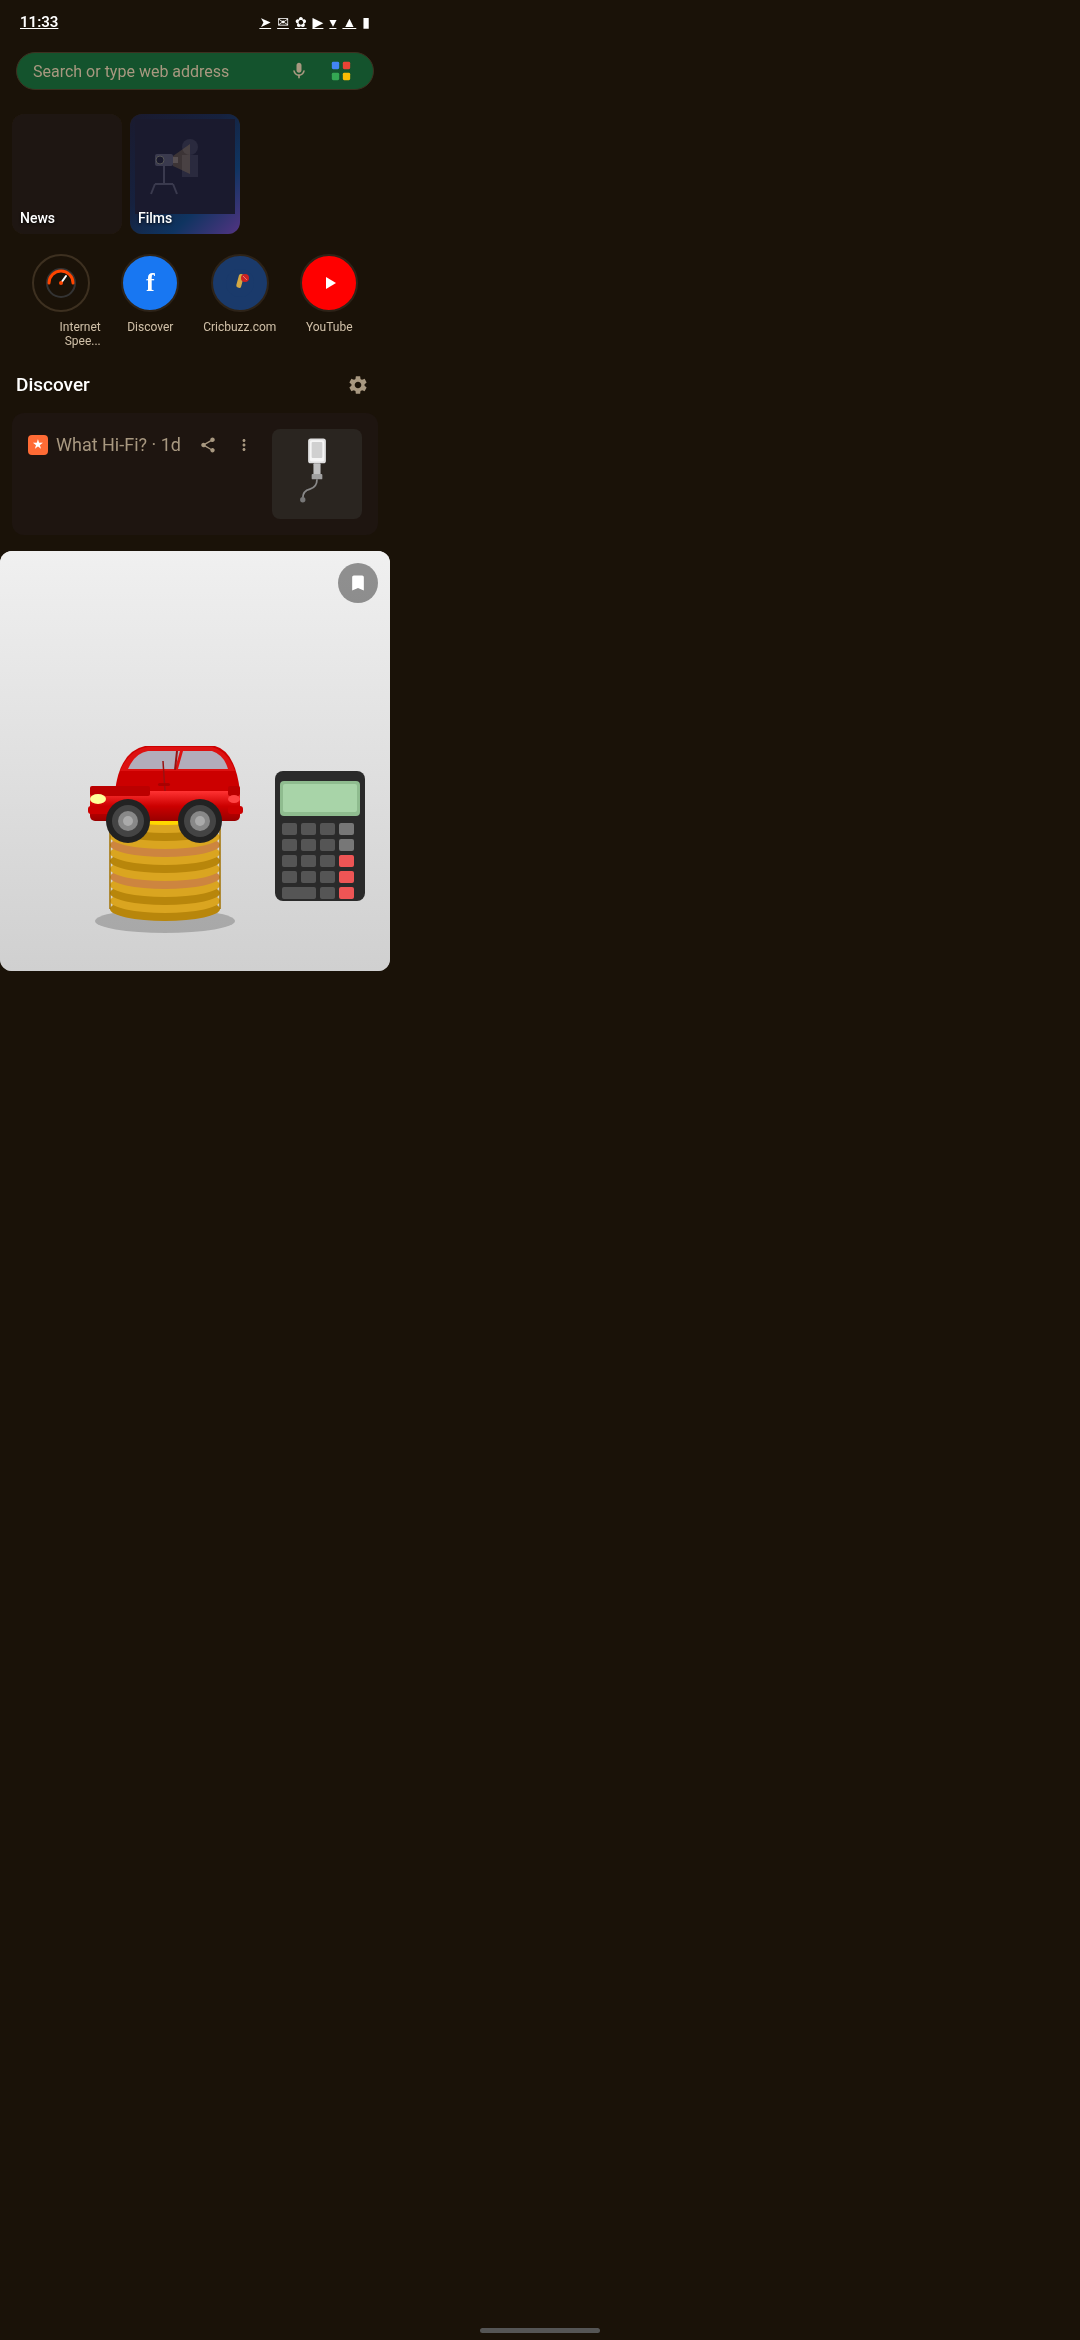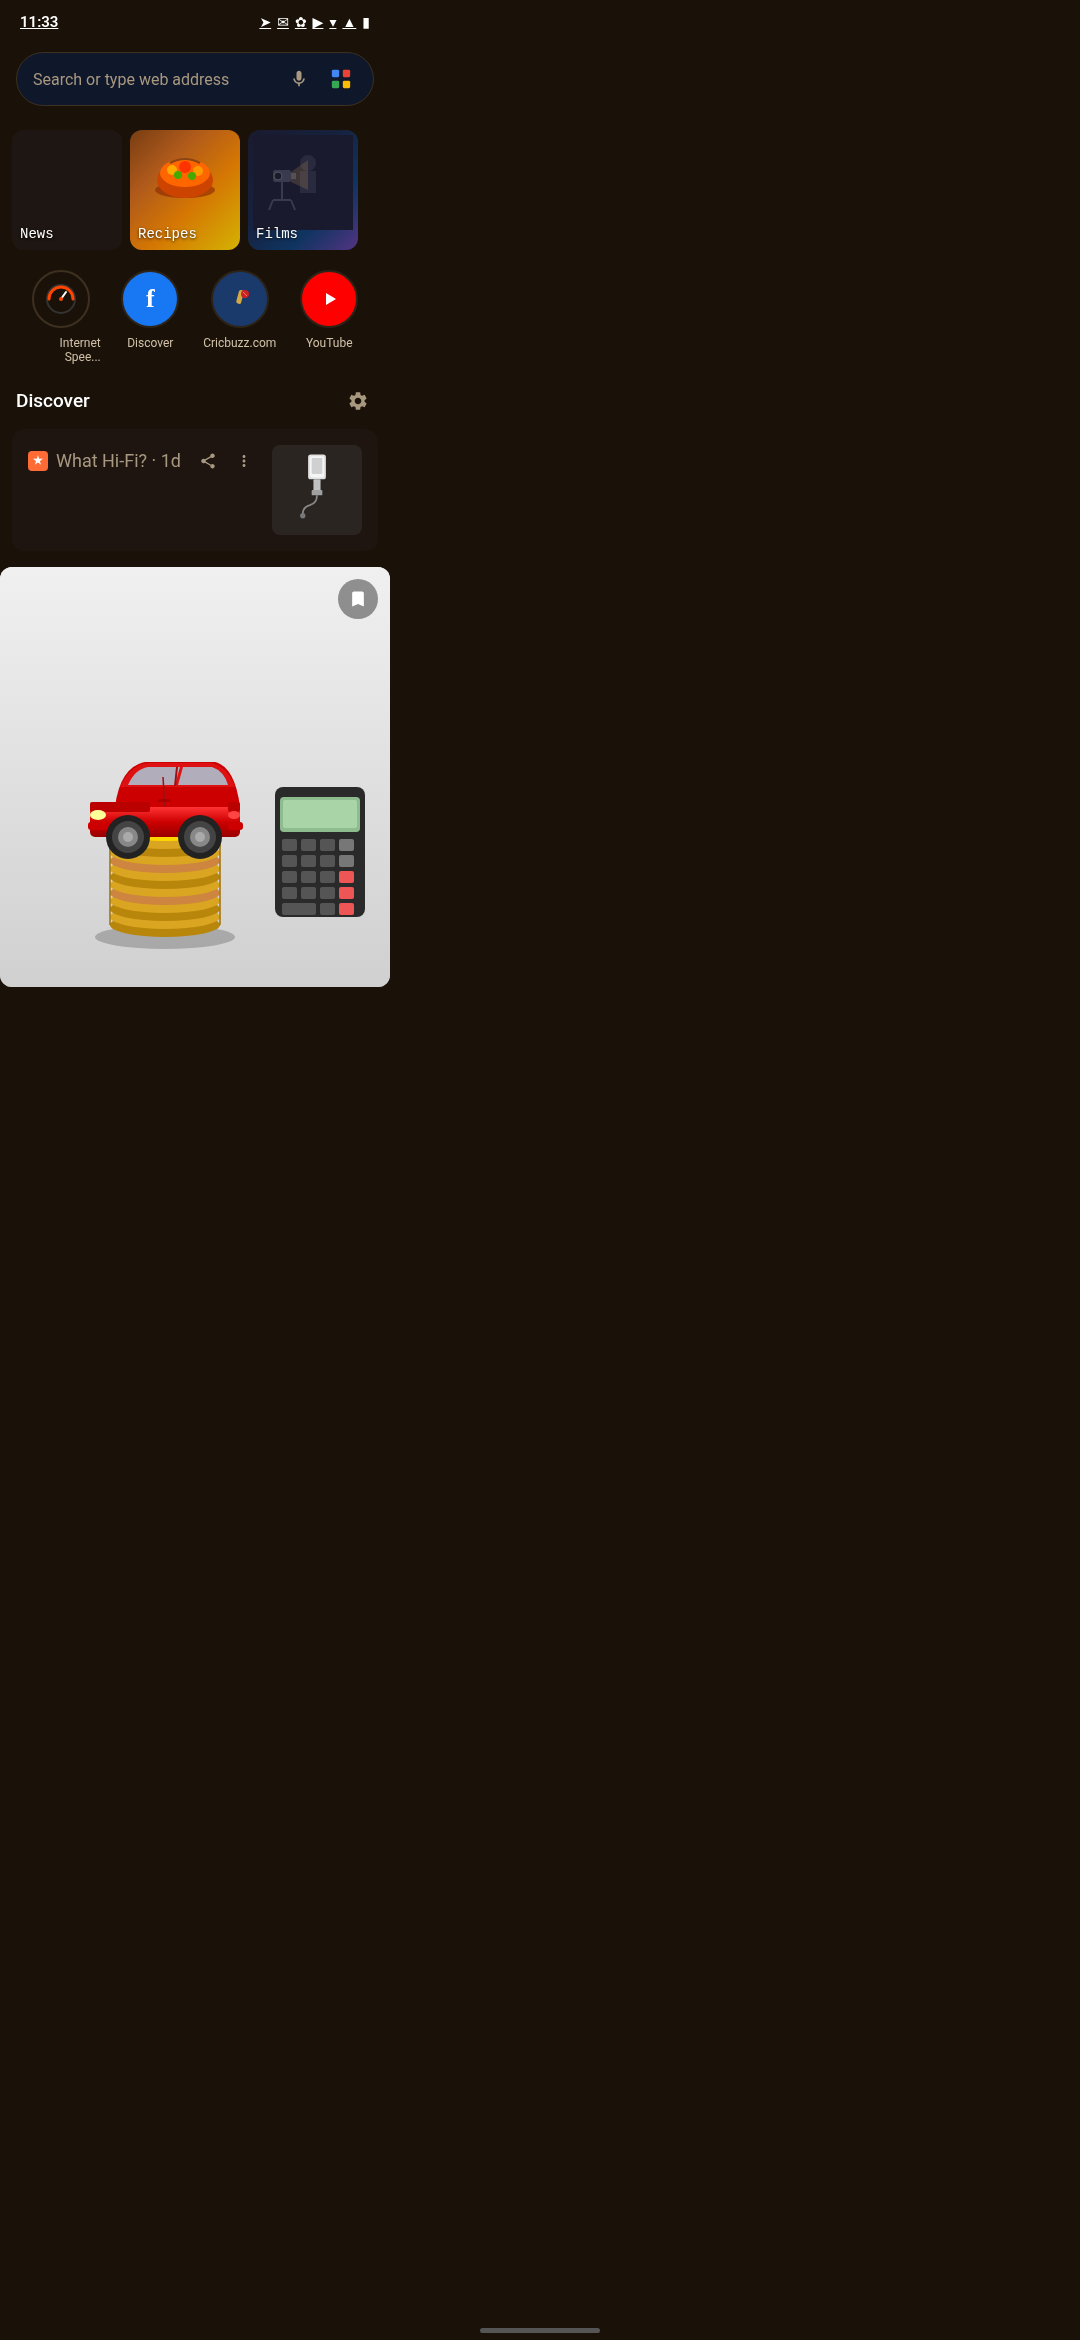--- a/index.html
+++ b/index.html
@@ -38,25 +38,25 @@
     }
 
     .status-icon {
       color: #fff;
       font-size: 14px;
     }
 
     
     .search-bar {
       margin: 12px 16px;
-      background: #0f172a;
+      background: #14532d;
       border-radius: 30px;
       display: flex;
       align-items: center;
-      padding: 10px 16px;
+      padding: 2px 16px;
       gap: 10px;
       border: 1px solid #3d3020;
     }
 
     .search-text {
       flex: 1;
       color: #a89880;
       font-size: 16px;
     }
 
@@ -82,21 +82,20 @@
     .collections-row::-webkit-scrollbar { display: none; }
 
     .collection-item {
       flex: 0 0 auto;
       width: 110px;
       height: 120px;
       border-radius: 12px;
       overflow: hidden;
       position: relative;
       background: #2a1f10;
-      font-family: Liberation Mono, monospace;
     }
 
     .collection-item .col-bg {
       width: 100%;
       height: 100%;
       position: absolute;
       top: 0; left: 0;
     }
 
     .collection-item .col-label {
@@ -371,36 +370,20 @@
   </div>
 </div>
 
 <div class="collections-row">
 
   <div class="collection-item col-news">
     <div class="col-bg"></div>
     <span class="col-label">News</span>
   </div>
 
-  <div class="collection-item col-recipes">
-    <div class="col-bg"></div>
-
-    <svg style="position:absolute;top:15px;left:50%;transform:translateX(-50%);" width="70" height="60" viewBox="0 0 70 60">
-      <ellipse cx="35" cy="45" rx="30" ry="8" fill="#8B2500" opacity="0.6"></ellipse>
-      <ellipse cx="35" cy="35" rx="28" ry="18" fill="#cc4400"></ellipse>
-      <ellipse cx="35" cy="28" rx="25" ry="14" fill="#ff6600"></ellipse>
-      <circle cx="22" cy="25" r="5" fill="#ffaa00"></circle>
-      <circle cx="35" cy="22" r="6" fill="#ff3300"></circle>
-      <circle cx="48" cy="26" r="5" fill="#ff9900"></circle>
-      <circle cx="28" cy="30" r="4" fill="#44aa00"></circle>
-      <circle cx="42" cy="31" r="4" fill="#44aa00"></circle>
-      <path d="M20 18 Q35 10 50 18" stroke="#8B4513" stroke-width="2" fill="none"></path>
-    </svg>
-    <span class="col-label">Recipes</span>
-  </div>
 
 
   <div class="collection-item col-films">
     <div class="col-bg"></div>
 
     <svg style="position:absolute;top:5px;left:50%;transform:translateX(-50%);" width="100" height="95" viewBox="0 0 100 95">
       <rect x="0" y="0" width="100" height="95" fill="#1a1a2e"></rect>
 
       <circle cx="55" cy="28" r="8" fill="#2a2a3e"></circle>
       <rect x="47" y="36" width="16" height="22" fill="#2a2a3e"></rect>

